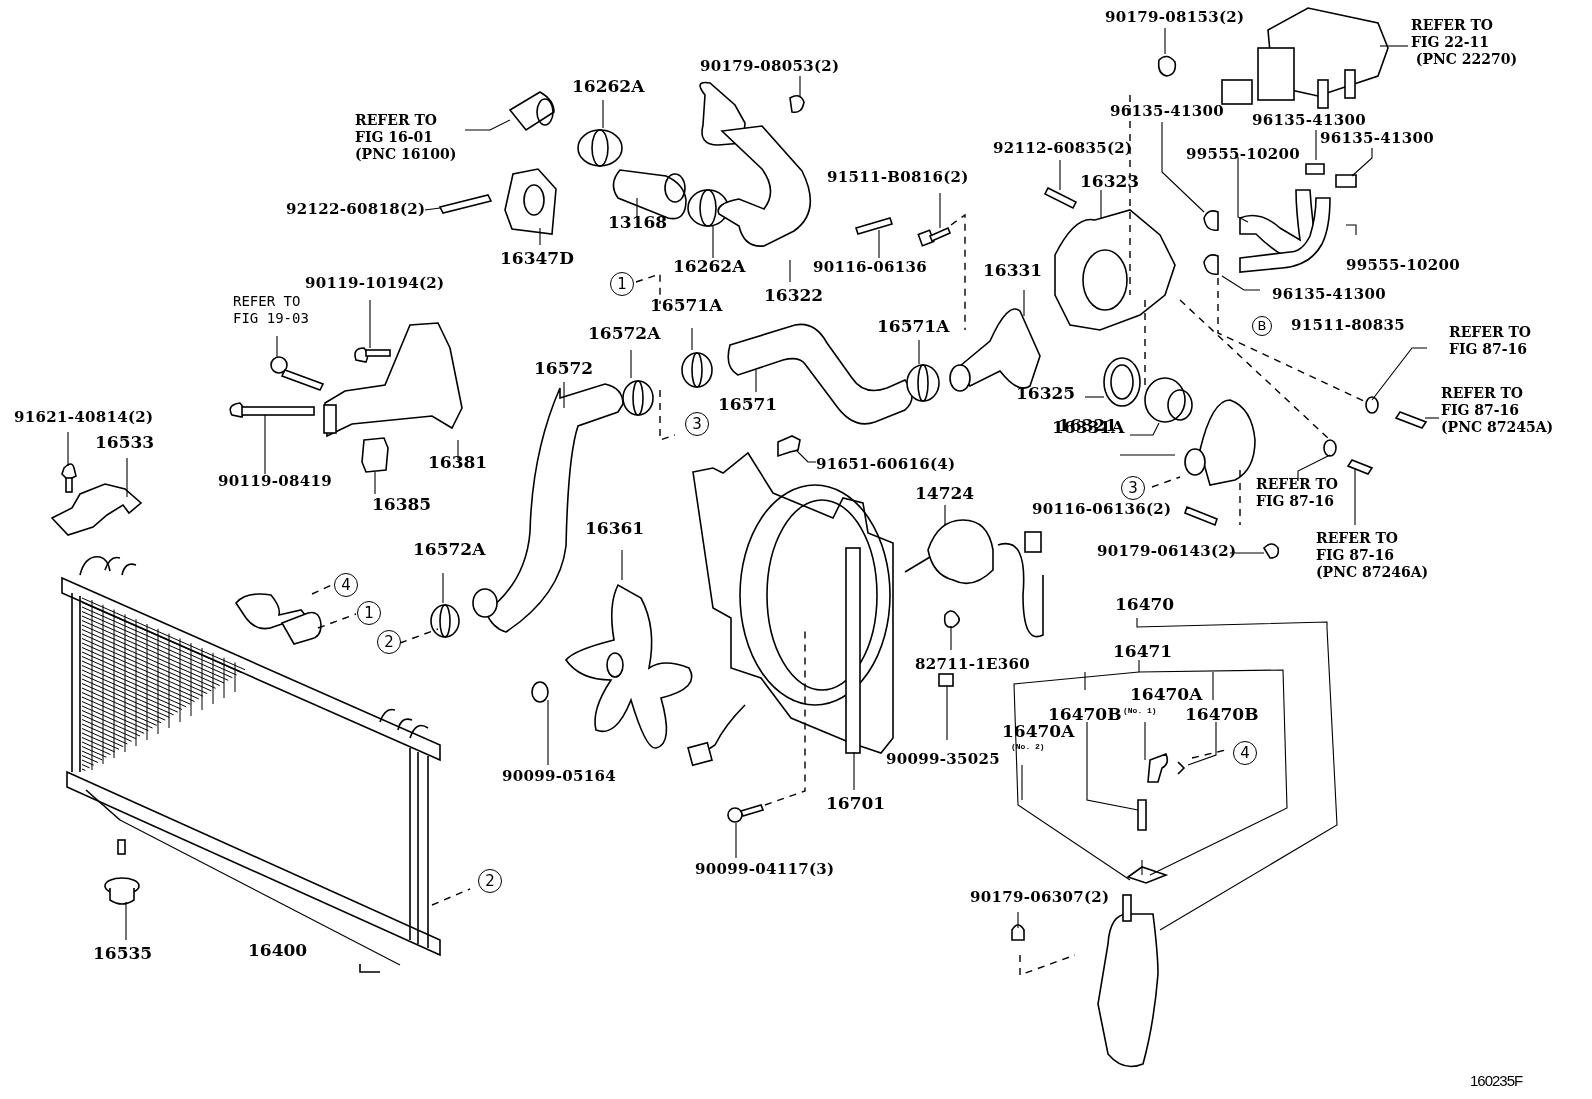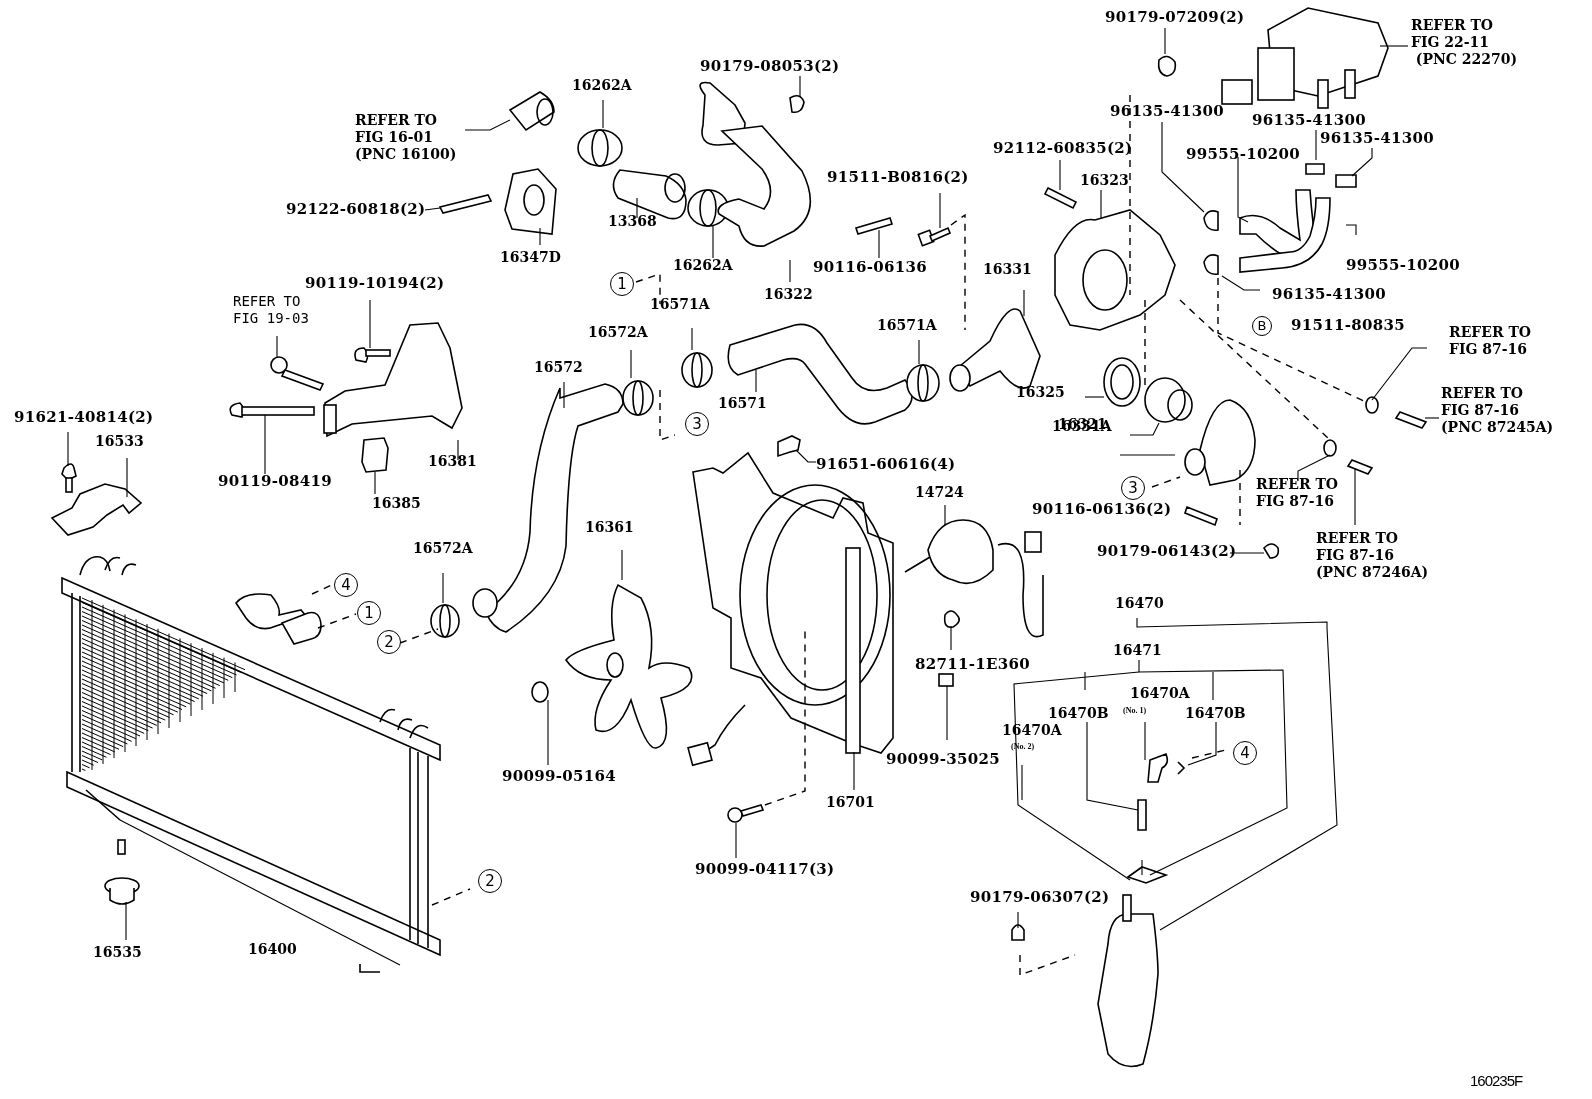--- a/index.html
+++ b/index.html
@@ -1,23 +1,23 @@
 <!DOCTYPE html>
 <html><head>
 <meta charset="utf-8">
 <style>
   html, body { margin:0; padding:0; background:#ffffff; }
   #canvas { position:relative; width:1592px; height:1099px; background:#ffffff; overflow:hidden; }
   svg#art { position:absolute; left:0; top:0; }
   .lbl { position:absolute; font-family:"DejaVu Serif", serif; font-weight:bold; color:#000; white-space:nowrap; line-height:1; }
   .pn { font-size:15px; letter-spacing:0.3px; }
-  .big { font-size:14px; }
+  .big { font-size:17px; }
   .ref { font-size:14px; line-height:17px; white-space:pre; }
   .refthin { font-family:"DejaVu Sans Mono", monospace; font-weight:normal; font-size:14px; line-height:17px; white-space:pre; }
-  .tiny { font-size:8px; font-family:Liberation Serif, serif; }
+  .tiny { font-size:8px; font-family:Liberation Mono, monospace; }
   .code { font-family:"Liberation Sans", sans-serif; font-weight:normal; font-size:15px; letter-spacing:-1px; }
   .callout { position:absolute; width:22px; height:22px; border:1.5px solid #000; border-radius:50%; font-family:"DejaVu Sans", sans-serif; font-size:15px; text-align:center; line-height:22px; background:#fff; }
   .s { fill:none; stroke:#000; stroke-width:1.6; }
   .t { fill:none; stroke:#000; stroke-width:1.1; }
   .d { fill:none; stroke:#000; stroke-width:1.4; stroke-dasharray:7 6; }
   .w { fill:#fff; stroke:#000; stroke-width:1.6; }
   .hatch { stroke:#000; stroke-width:1; }
 </style>
 </head>
 <body>
@@ -365,21 +365,21 @@
     <path class="d" d="M1192,758 l34,-8"></path>
   </g>
 </svg>
 
 <div class="lbl pn" style="left:700px;top:59px">90179-08053(2)</div>
 <div class="lbl big" style="left:572px;top:78px">16262A</div>
 <div class="lbl ref" style="left:355px;top:112px">REFER TO
 FIG 16-01
 (PNC 16100)</div>
 <div class="lbl pn" style="left:286px;top:202px">92122-60818(2)</div>
-<div class="lbl big" style="left:608px;top:214px">13368</div>
+<div class="lbl big" style="left:608px;top:214px">13168</div>
 <div class="lbl big" style="left:500px;top:250px">16347D</div>
 <div class="lbl big" style="left:673px;top:258px">16262A</div>
 <div class="lbl big" style="left:764px;top:287px">16322</div>
 <div class="lbl pn" style="left:827px;top:170px">91511-B0816(2)</div>
 <div class="lbl pn" style="left:813px;top:260px">90116-06136</div>
 <div class="lbl pn" style="left:305px;top:276px">90119-10194(2)</div>
 <div class="lbl refthin" style="left:233px;top:293px">REFER TO
 FIG 19-03</div>
 <div class="lbl big" style="left:650px;top:297px">16571A</div>
 <div class="lbl big" style="left:588px;top:325px">16572A</div>
@@ -397,21 +397,21 @@
 <div class="lbl big" style="left:585px;top:520px">16361</div>
 <div class="lbl big" style="left:413px;top:541px">16572A</div>
 <div class="lbl pn" style="left:915px;top:657px">82711-1E360</div>
 <div class="lbl pn" style="left:886px;top:752px">90099-35025</div>
 <div class="lbl pn" style="left:502px;top:769px">90099-05164</div>
 <div class="lbl big" style="left:826px;top:795px">16701</div>
 <div class="lbl pn" style="left:695px;top:862px">90099-04117(3)</div>
 <div class="lbl big" style="left:93px;top:945px">16535</div>
 <div class="lbl big" style="left:248px;top:942px">16400</div>
 
-<div class="lbl pn" style="left:1105px;top:10px">90179-07209(2)</div>
+<div class="lbl pn" style="left:1105px;top:10px">90179-08153(2)</div>
 <div class="lbl ref" style="left:1411px;top:17px">REFER TO
 FIG 22-11
  (PNC 22270)</div>
 <div class="lbl pn" style="left:1110px;top:104px">96135-41300</div>
 <div class="lbl pn" style="left:1252px;top:113px">96135-41300</div>
 <div class="lbl pn" style="left:1320px;top:131px">96135-41300</div>
 <div class="lbl pn" style="left:993px;top:141px">92112-60835(2)</div>
 <div class="lbl pn" style="left:1186px;top:147px">99555-10200</div>
 <div class="lbl big" style="left:1080px;top:173px">16323</div>
 <div class="lbl pn" style="left:1346px;top:258px">99555-10200</div>

